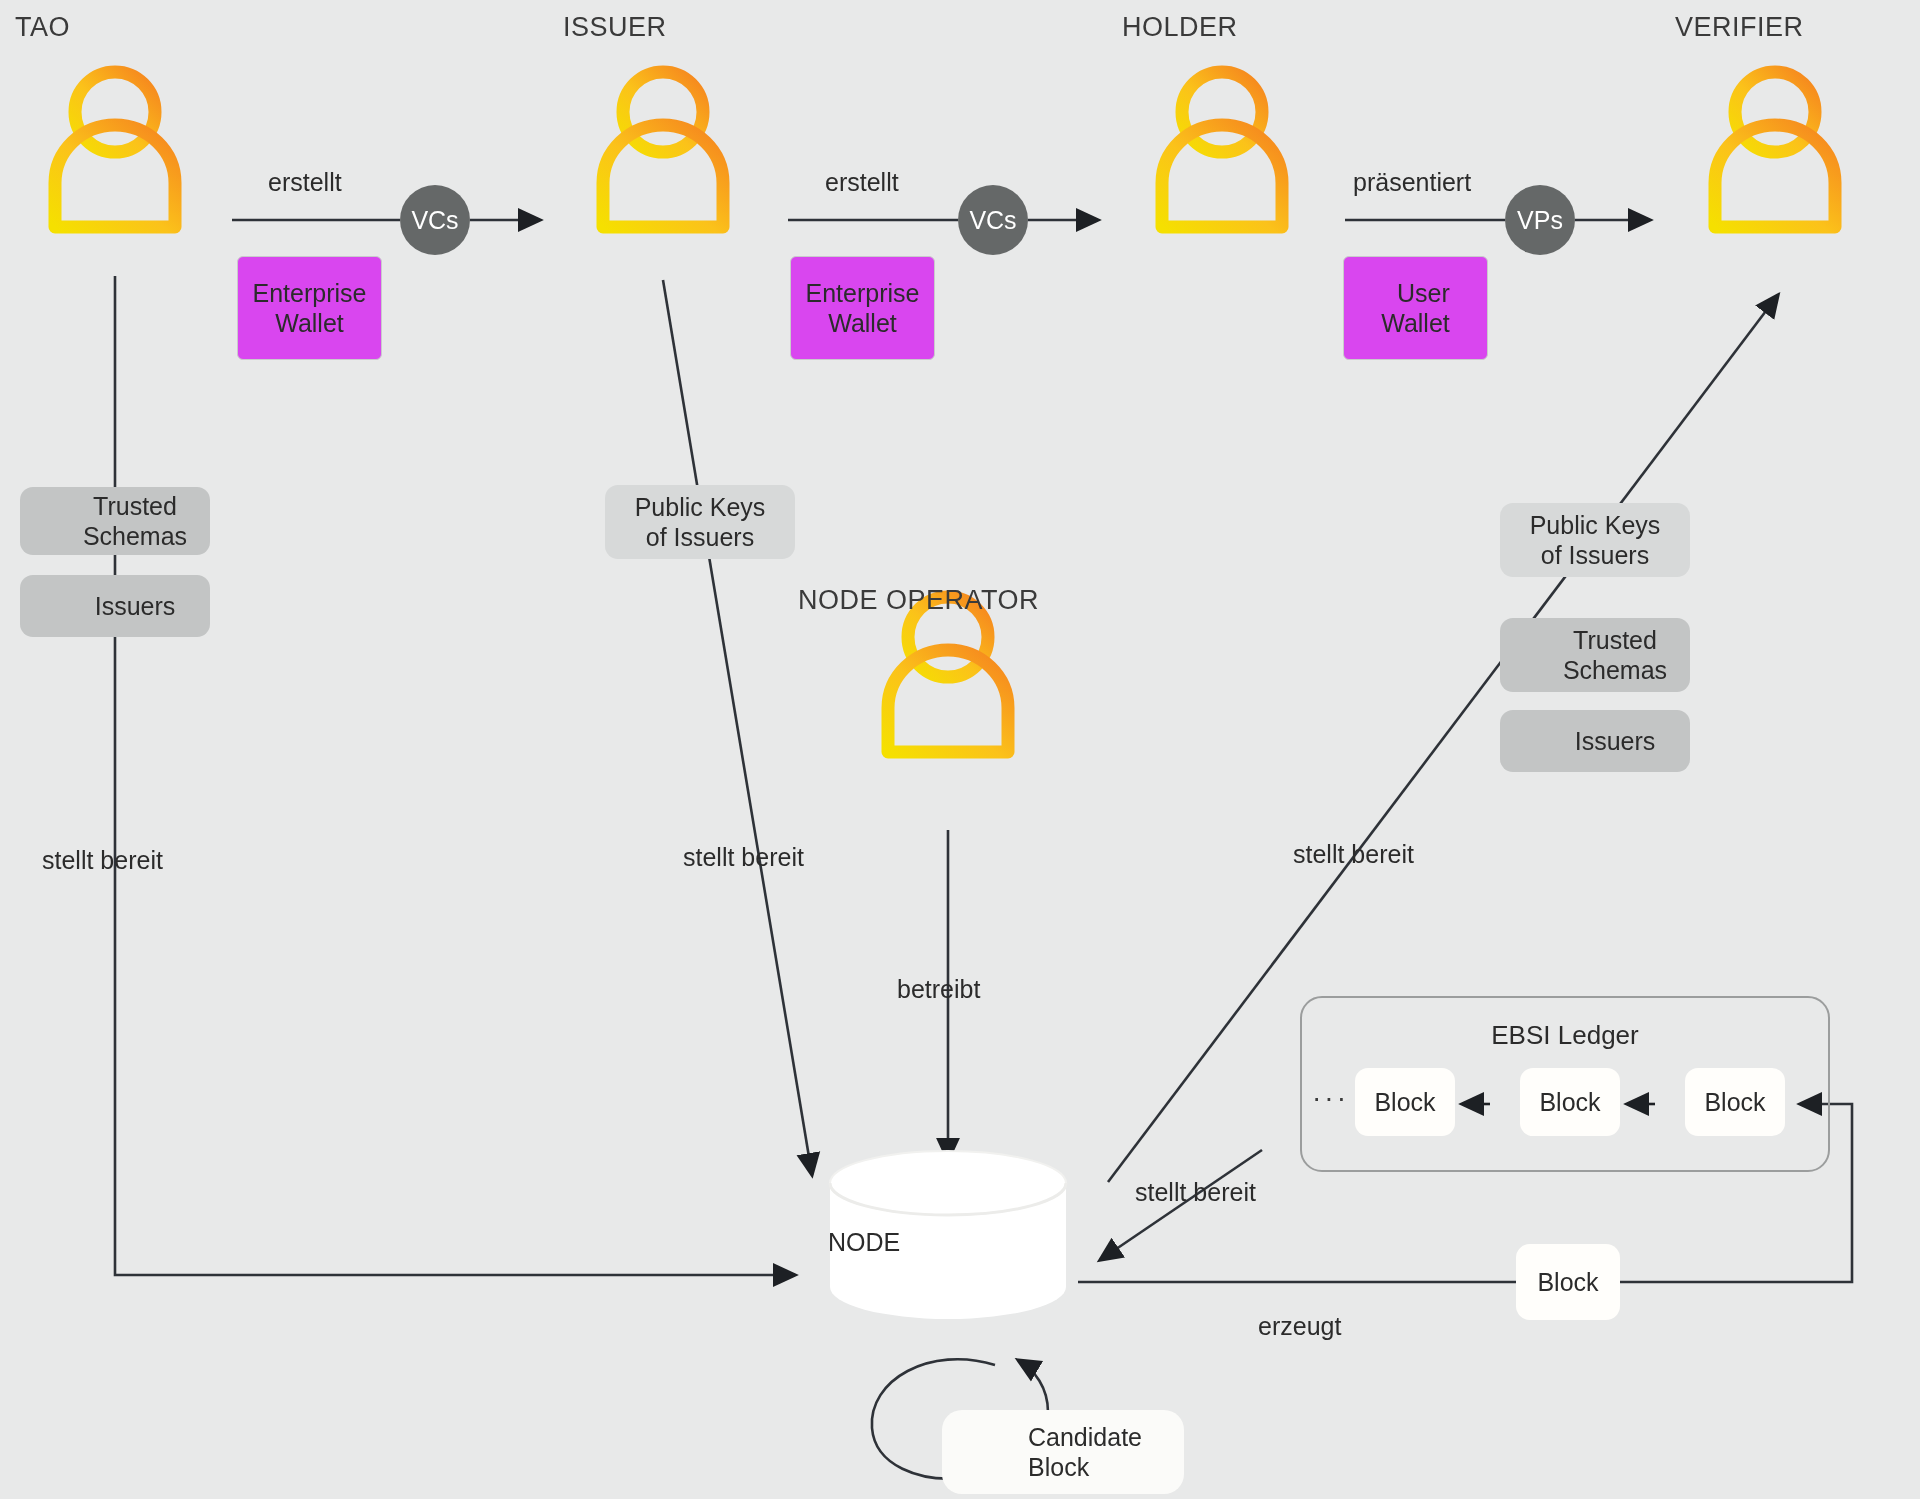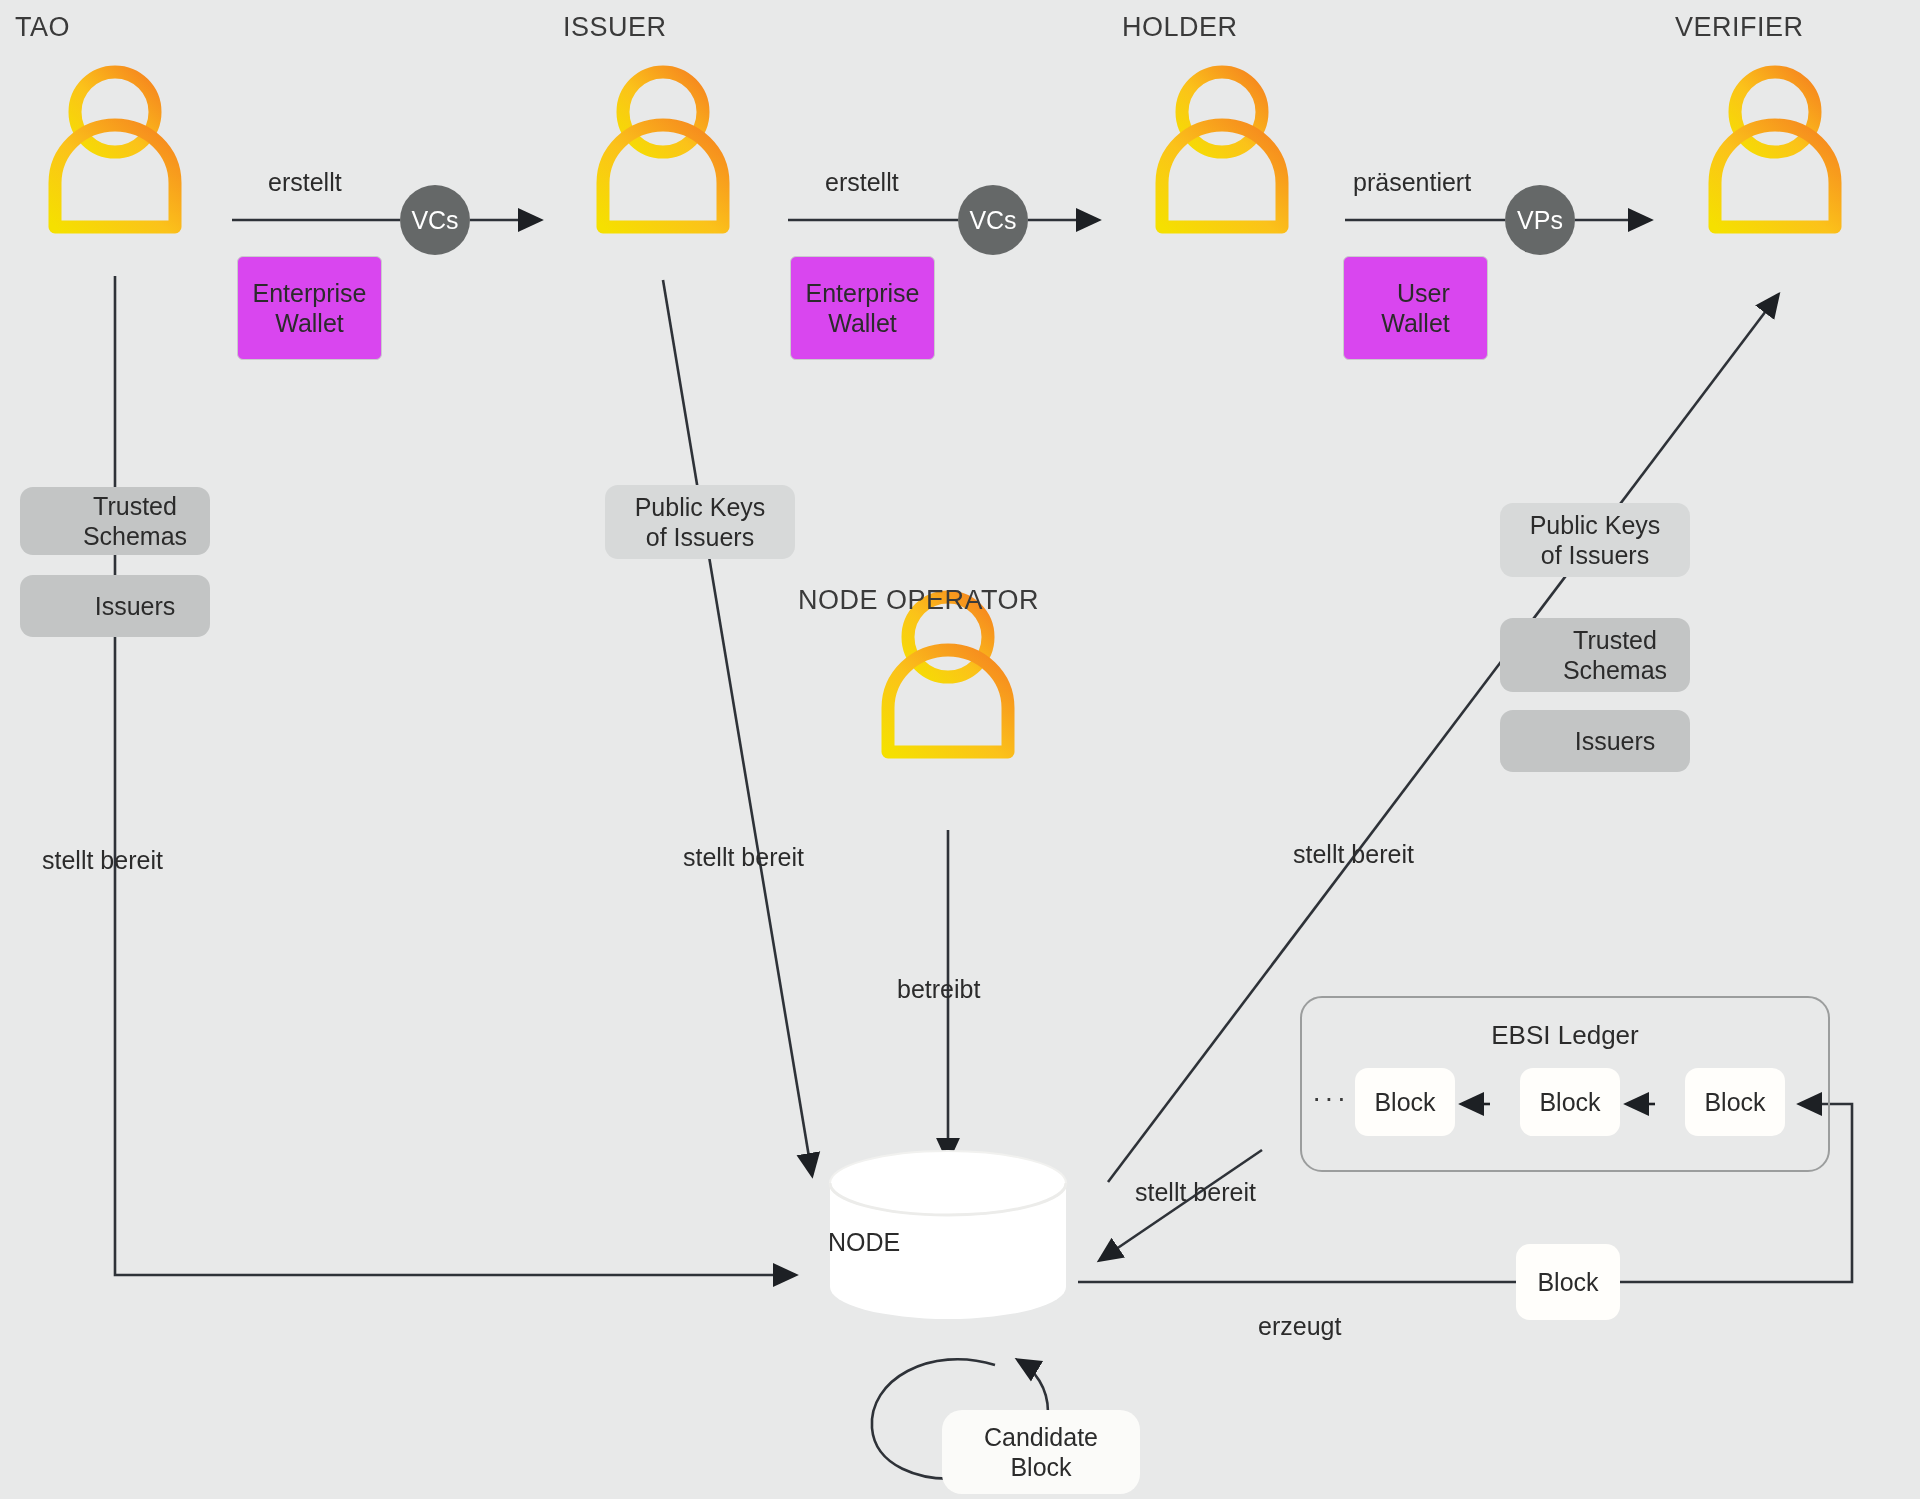--- a/index.html
+++ b/index.html
@@ -75,22 +75,22 @@
     position:absolute;
     background:#fffefb;border-radius:14px;
     display:flex;align-items:center;justify-content:center;
     font-size:25px;color:#2b2b2b;
   }
 
   .candidate{
     position:absolute;
     background:#fbfbf9;border-radius:20px;
     display:flex;align-items:center;justify-content:center;
-    text-align:center;line-height:1.2;
-    font-size:25px;color:#2b2b2b;
+    line-height:1.2;
+    font-size:25px;color:#2b2b2b;padding-left:44px;
   }
 
   .node-label{
     position:absolute;font-size:25px;color:#2b2b2b;
     width:240px;
   }
 </style>
 </head>
 <body>
 

